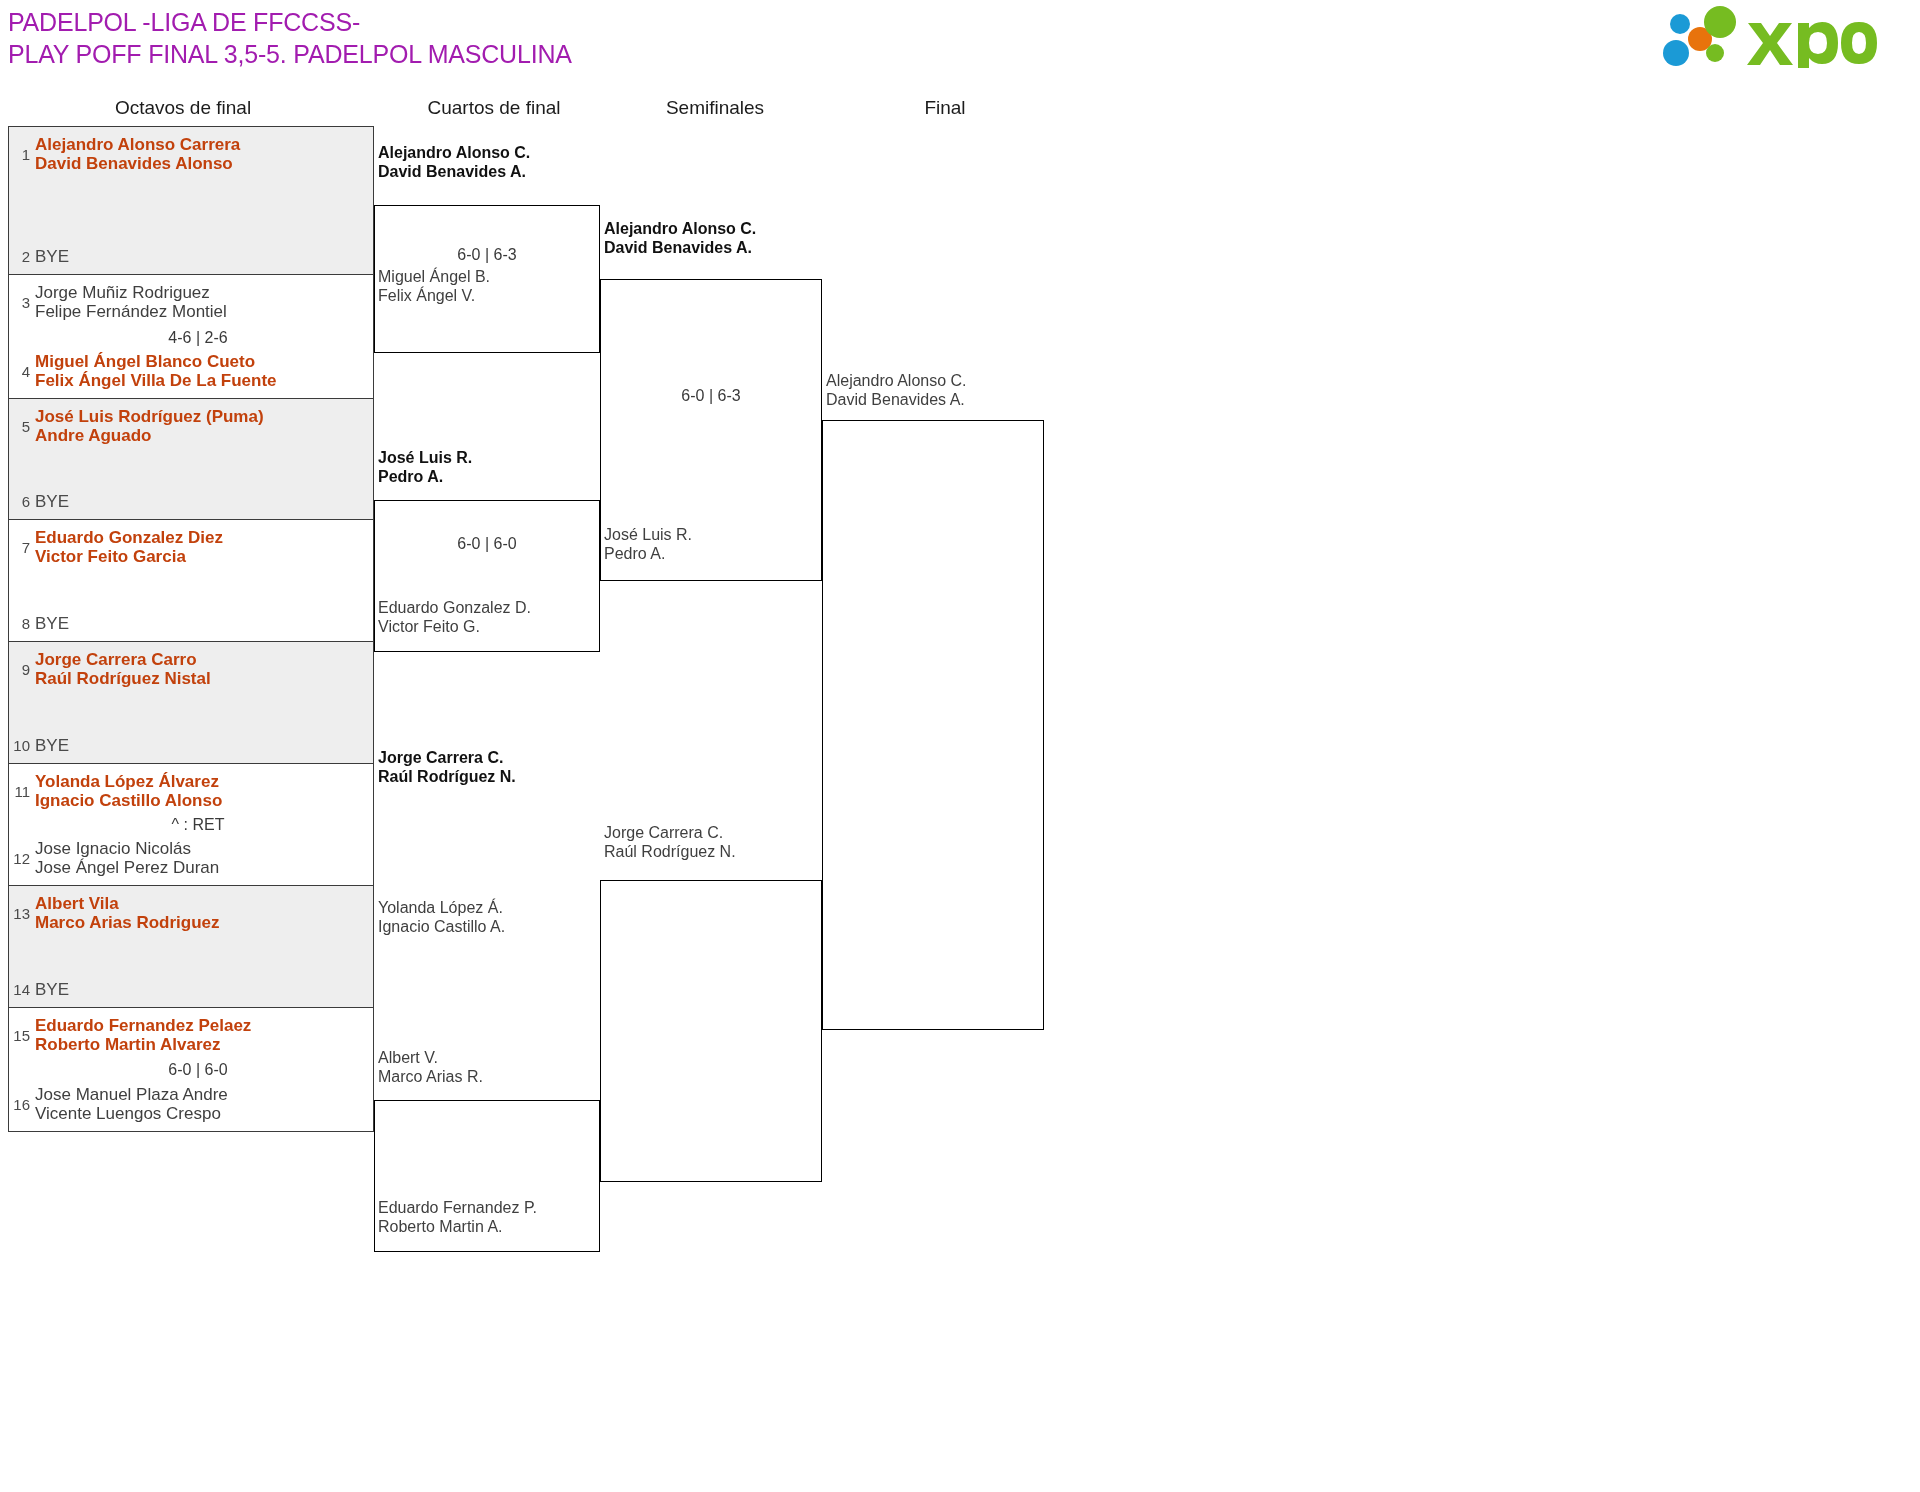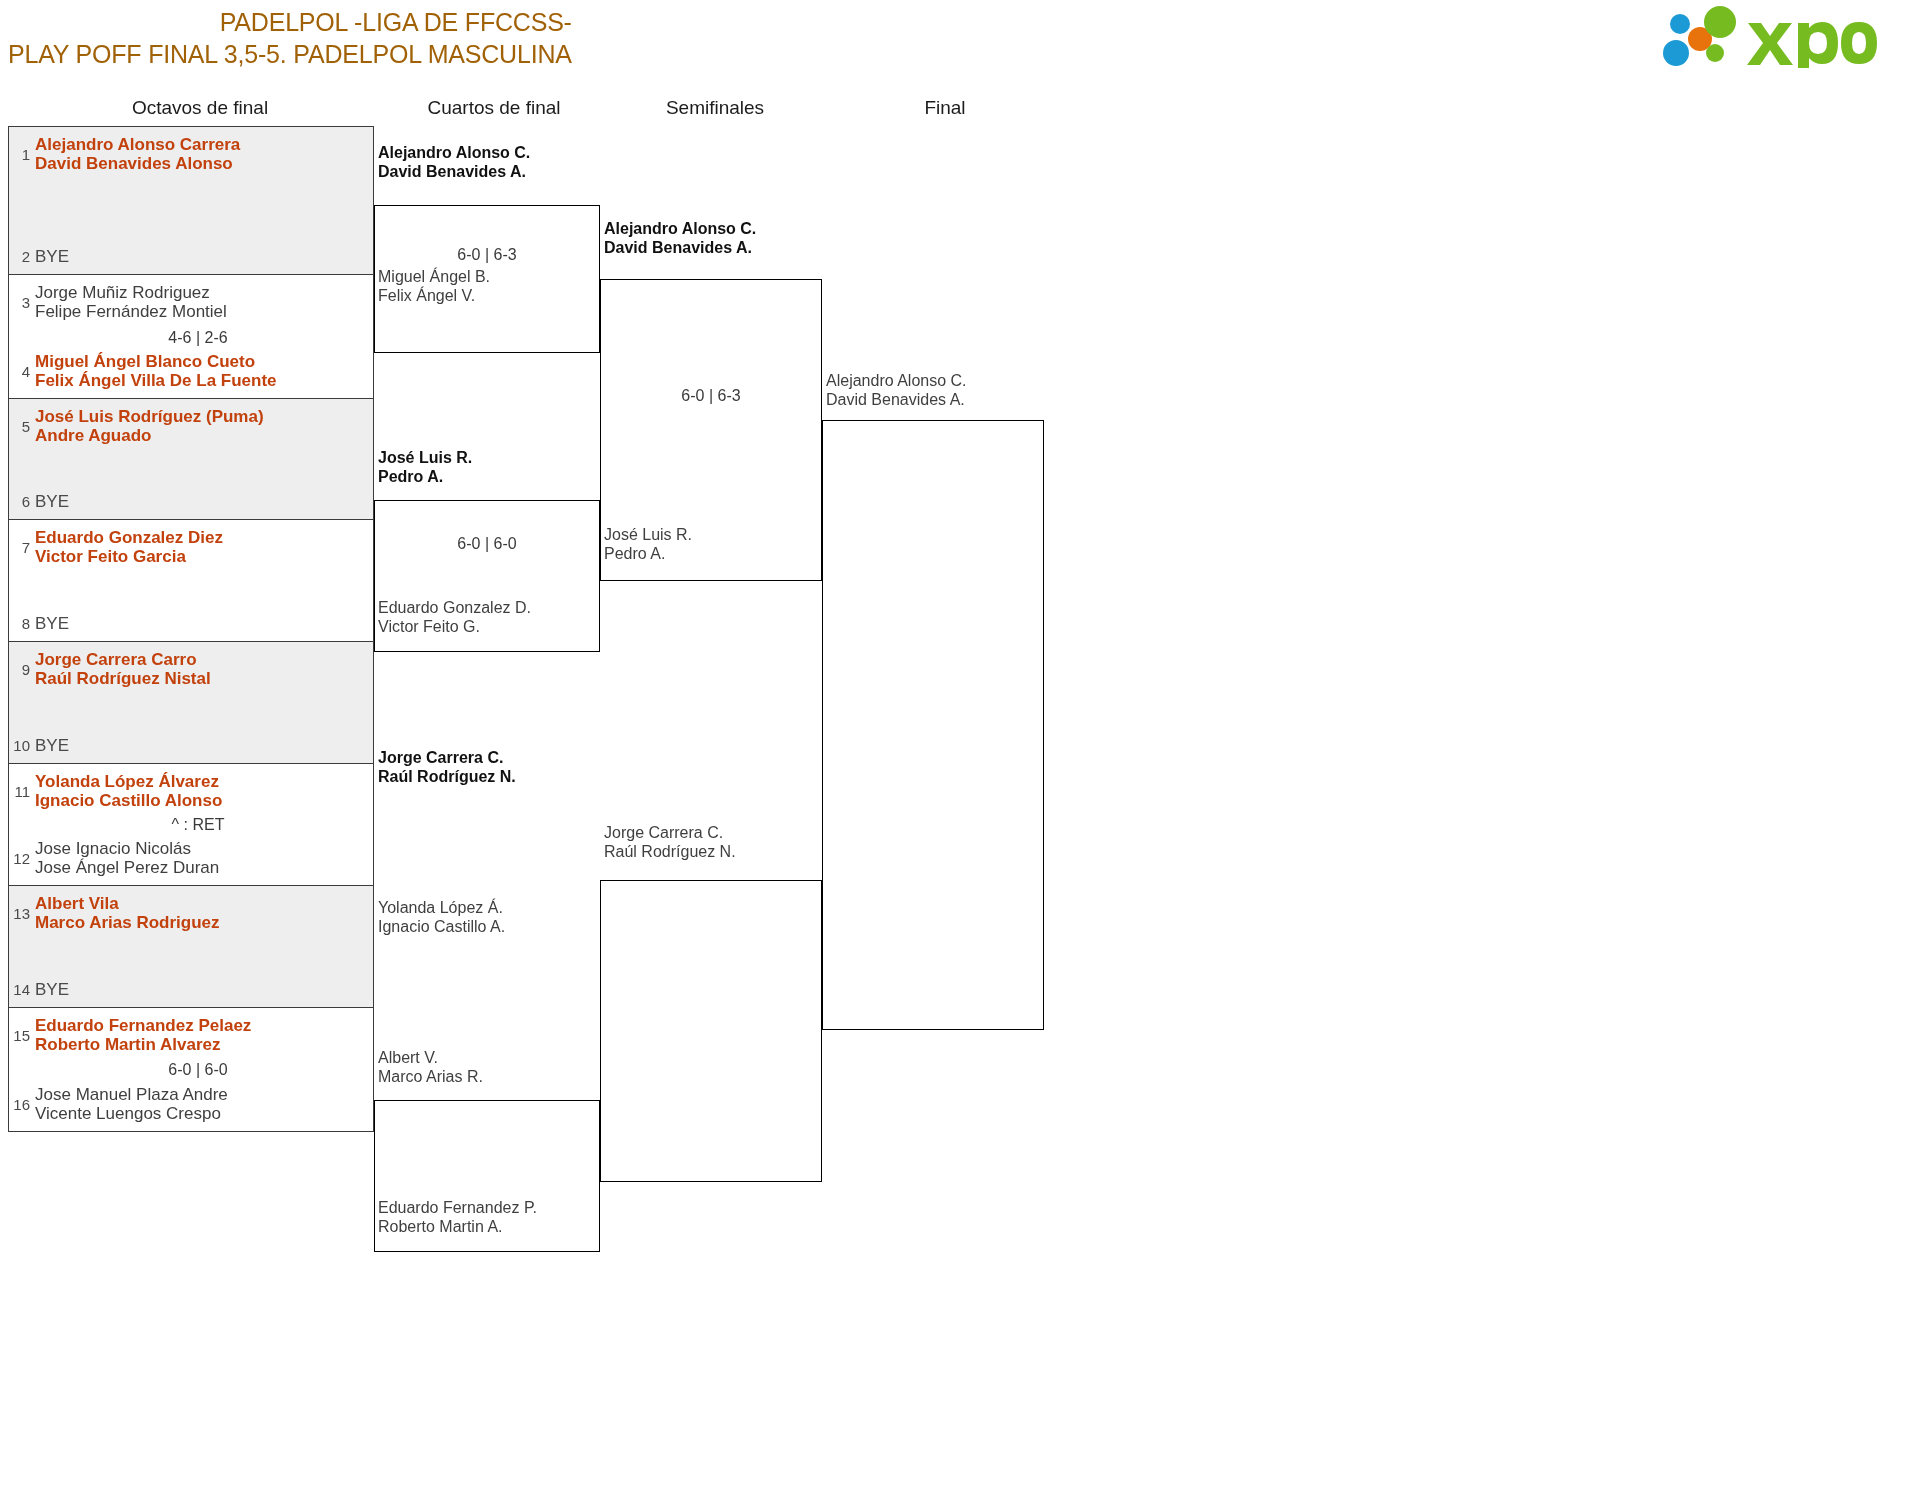--- a/index.html
+++ b/index.html
@@ -21,23 +21,22 @@
   }
 
   
   .title-block {
     position: absolute;
     left: 8px;
     top: 6px;
     font-size: 25px;
     line-height: 1.28;
     font-weight: 400;
-    color: #a16207;
+    color: #a21caf;
     letter-spacing: -0.2px;
-    text-align: right;
   }
   .title-line { display: block; white-space: pre; }
 
   
   .logo {
     position: absolute;
     right: 18px;
     top: 6px;
     width: 250px;
     height: 62px;
@@ -165,21 +164,21 @@
       <circle cx="68" cy="16" r="16" fill="#76bc21"></circle>
       <circle cx="63" cy="47" r="9" fill="#76bc21"></circle>
       <g fill="#76bc21">
         <path d="M96 17 l13 0 l9 13 l9 -13 l13 0 l-15 20 l16 22 l-13 0 l-10 -15 l-10 15 l-13 0 l16 -22 z"></path>
         <path d="M146 17 l11 0 l0 5 q5 -6 13 -6 q16 0 16 21 q0 21 -16 21 q-8 0 -13 -6 l0 18 l-11 0 z m11 20 q0 11 9 11 q9 0 9 -11 q0 -11 -9 -11 q-9 0 -9 11 z"></path>
         <path d="M207 16 q18 0 18 21 q0 21 -18 21 q-18 0 -18 -21 q0 -21 18 -21 z m0 10 q-7 0 -7 11 q0 11 7 11 q7 0 7 -11 q0 -11 -7 -11 z"></path>
       </g>
     </svg>
   </div>
 
-  <div class="round-head" style="left:17px; width:366px;">Octavos de final</div>
+  <div class="round-head" style="left:0; width:366px;">Octavos de final</div>
   <div class="round-head" style="left:374px; width:240px;">Cuartos de final</div>
   <div class="round-head" style="left:600px; width:230px;">Semifinales</div>
   <div class="round-head" style="left:830px; width:230px;">Final</div>
 
   <div class="r1">
 
     <div class="r1-pair shaded" style="height:148px;">
       <div class="slot top">
         <span class="seed">1</span>
         <span class="names win">

